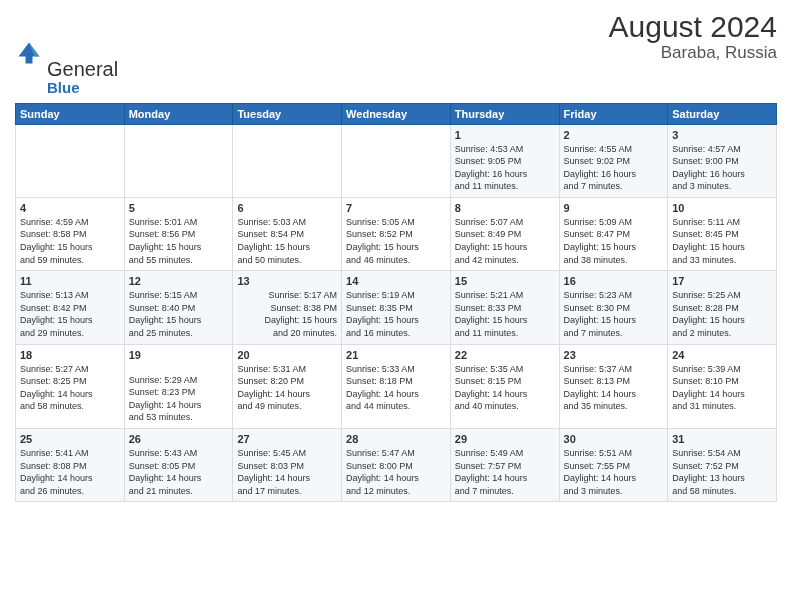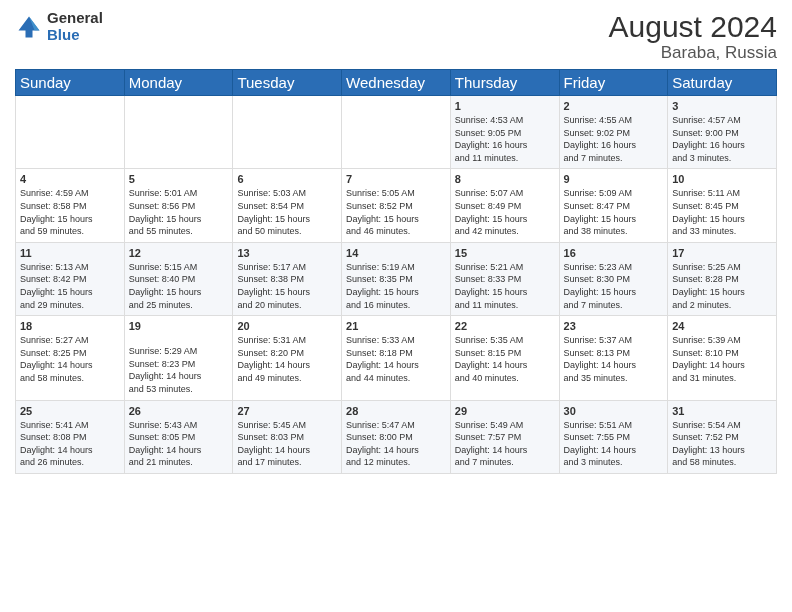--- a/index.html
+++ b/index.html
@@ -26,23 +26,24 @@
       display: flex;
       align-items: center;
       gap: 4px;
     }
     .logo-text {
       display: flex;
       flex-direction: column;
       line-height: 1.1;
     }
     .logo-general {
-      font-size: 15px;
-      font-weight: bold;
+      font-size: 20px;
+      font-weight: normal;
       color: #333;
+      margin-top: 48px;
     }
     .logo-blue {
       font-size: 15px;
       font-weight: bold;
       color: #2a6db5;
     }
     .logo-icon {
       width: 28px;
       height: 28px;
     }
@@ -60,22 +61,22 @@
       color: #555;
     }
     table {
       width: 100%;
       border-collapse: collapse;
       table-layout: fixed;
     }
     thead th {
       background-color: #2a6db5;
       color: #fff;
-      font-size: 15px;
-      font-weight: normal;
+      font-size: 11px;
+      font-weight: bold;
       padding: 4px 4px;
       text-align: left;
       border: 1px solid #1a5a9a;
     }
     tbody tr {
       border-bottom: 1px solid #ccc;
     }
     tbody td {
       vertical-align: top;
       padding: 4px 4px;
@@ -226,21 +227,21 @@
           </td>
           <td>
             <span class="day-number">12</span>
             <div class="day-info" style="white-space: pre-line;">Sunrise: 5:15 AM
 Sunset: 8:40 PM
 Daylight: 15 hours
 and 25 minutes.</div>
           </td>
           <td>
             <span class="day-number">13</span>
-            <div class="day-info" style="white-space: pre-line;">Sunrise: 5:17 AM
+            <div class="day-info" style="white-space: pre-line; text-align: right;">Sunrise: 5:17 AM
 Sunset: 8:38 PM
 Daylight: 15 hours
 and 20 minutes.</div>
           </td>
           <td>
             <span class="day-number">14</span>
             <div class="day-info" style="white-space: pre-line;">Sunrise: 5:19 AM
 Sunset: 8:35 PM
 Daylight: 15 hours
 and 16 minutes.</div>

